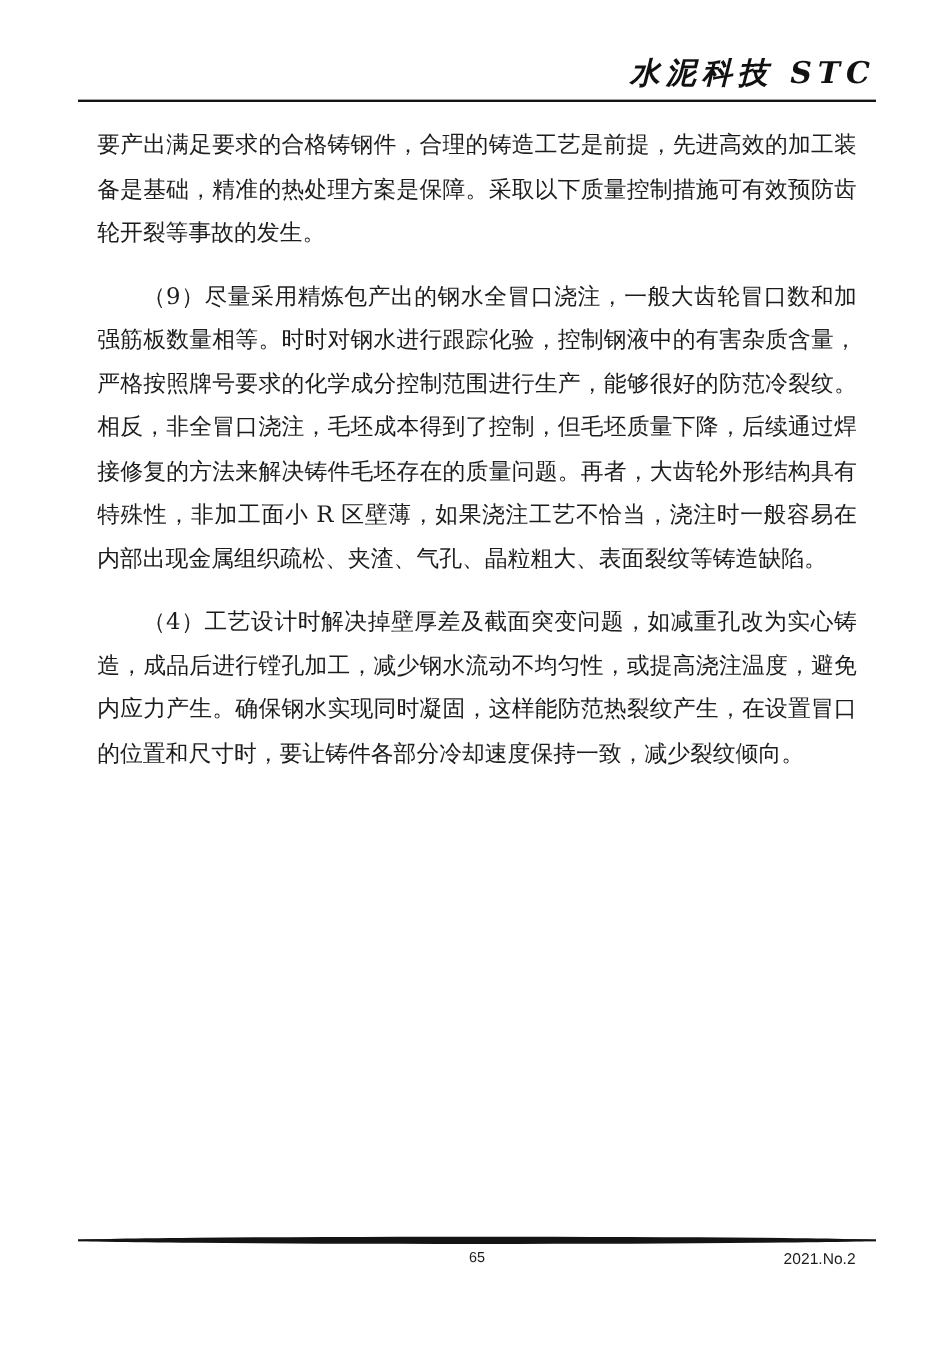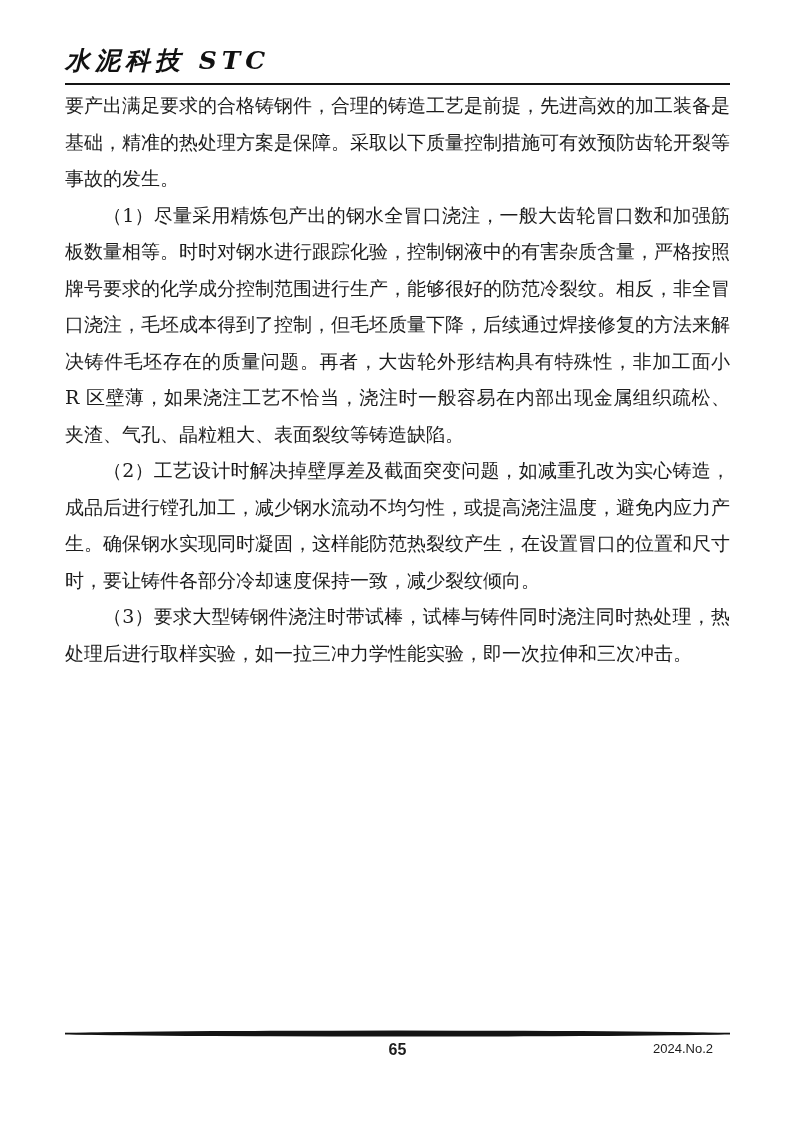--- a/index.html
+++ b/index.html
@@ -18,21 +18,21 @@
   }
   
   .page-header {
     position: absolute;
     top: 0;
     left: 65px;
     width: 665px;
     padding-top: 46px;
   }
   .journal-title {
-    text-align: left;
+    text-align: right;
     font-family: "DejaVu Serif", "Liberation Serif", serif;
     font-style: italic;
     font-weight: bold;
     font-size: 25px;
     line-height: 30px;
     letter-spacing: 5px;
     color: #111111;
     white-space: nowrap;
   }
   .header-rule {
@@ -48,21 +48,21 @@
     width: 665px;
     height: 946px;
     overflow: hidden;
     font-family: "DejaVu Serif", "Liberation Serif", serif;
     font-size: 19px;
     line-height: 36.5px;
     text-align: justify;
     color: #1c1c1c;
   }
   .body-text p {
-    margin: 0;
+    margin: 16px;
     padding: 0;
   }
   .body-text p.indent {
     text-indent: 2em;
   }
   
   .page-footer {
     position: absolute;
     top: 1030px;
     left: 65px;
@@ -77,51 +77,49 @@
     position: relative;
     height: 22px;
     font-family: "Liberation Sans", "DejaVu Sans", sans-serif;
     color: #1c1c1c;
   }
   .page-number {
     position: absolute;
     left: 50%;
     transform: translateX(-50%);
     top: 3px;
-    font-size: 16px;
-    font-weight: bold;
+    font-size: 12px;
   }
   .issue-number {
     position: absolute;
     right: 17px;
     top: 3px;
     font-size: 13px;
   }
 </style>
 </head>
 <body>
 
 <div class="page">
 
   <header class="page-header">
     <div class="journal-title">水泥科技 STC</div>
     <div class="header-rule"></div>
   </header>
 
   <main class="body-text" id="paragraphs">
       <p>要产出满足要求的合格铸钢件，合理的铸造工艺是前提，先进高效的加工装备是基础，精准的热处理方案是保障。采取以下质量控制措施可有效预防齿轮开裂等事故的发生。</p>
-      <p class="indent">（1）尽量采用精炼包产出的钢水全冒口浇注，一般大齿轮冒口数和加强筋板数量相等。时时对钢水进行跟踪化验，控制钢液中的有害杂质含量，严格按照牌号要求的化学成分控制范围进行生产，能够很好的防范冷裂纹。相反，非全冒口浇注，毛坯成本得到了控制，但毛坯质量下降，后续通过焊接修复的方法来解决铸件毛坯存在的质量问题。再者，大齿轮外形结构具有特殊性，非加工面小 R 区壁薄，如果浇注工艺不恰当，浇注时一般容易在内部出现金属组织疏松、夹渣、气孔、晶粒粗大、表面裂纹等铸造缺陷。</p>
-      <p class="indent">（2）工艺设计时解决掉壁厚差及截面突变问题，如减重孔改为实心铸造，成品后进行镗孔加工，减少钢水流动不均匀性，或提高浇注温度，避免内应力产生。确保钢水实现同时凝固，这样能防范热裂纹产生，在设置冒口的位置和尺寸时，要让铸件各部分冷却速度保持一致，减少裂纹倾向。</p>
-      <p class="indent">（3）要求大型铸钢件浇注时带试棒，试棒与铸件同时浇注同时热处理，热处理后进行取样实验，如一拉三冲力学性能实验，即一次拉伸和三次冲击。</p>
+      <p class="indent">（9）尽量采用精炼包产出的钢水全冒口浇注，一般大齿轮冒口数和加强筋板数量相等。时时对钢水进行跟踪化验，控制钢液中的有害杂质含量，严格按照牌号要求的化学成分控制范围进行生产，能够很好的防范冷裂纹。相反，非全冒口浇注，毛坯成本得到了控制，但毛坯质量下降，后续通过焊接修复的方法来解决铸件毛坯存在的质量问题。再者，大齿轮外形结构具有特殊性，非加工面小 R 区壁薄，如果浇注工艺不恰当，浇注时一般容易在内部出现金属组织疏松、夹渣、气孔、晶粒粗大、表面裂纹等铸造缺陷。</p>
+      <p class="indent">（4）工艺设计时解决掉壁厚差及截面突变问题，如减重孔改为实心铸造，成品后进行镗孔加工，减少钢水流动不均匀性，或提高浇注温度，避免内应力产生。确保钢水实现同时凝固，这样能防范热裂纹产生，在设置冒口的位置和尺寸时，要让铸件各部分冷却速度保持一致，减少裂纹倾向。</p>
     </main>
 
   <footer class="page-footer">
     <svg class="footer-rule" viewBox="0 0 665 8" xmlns="http://www.w3.org/2000/svg" aria-hidden="true">
       <rect x="0" y="2.7" width="665" height="1.8" fill="#141414"></rect>
       <ellipse cx="332" cy="3.6" rx="331" ry="3" fill="#141414"></ellipse>
     </svg>
     <div class="footer-row">
       <span class="page-number">65</span>
-      <span class="issue-number">2024.No.2</span>
+      <span class="issue-number">2021.No.2</span>
     </div>
   </footer>
 
 </div>
 
 </body></html>

